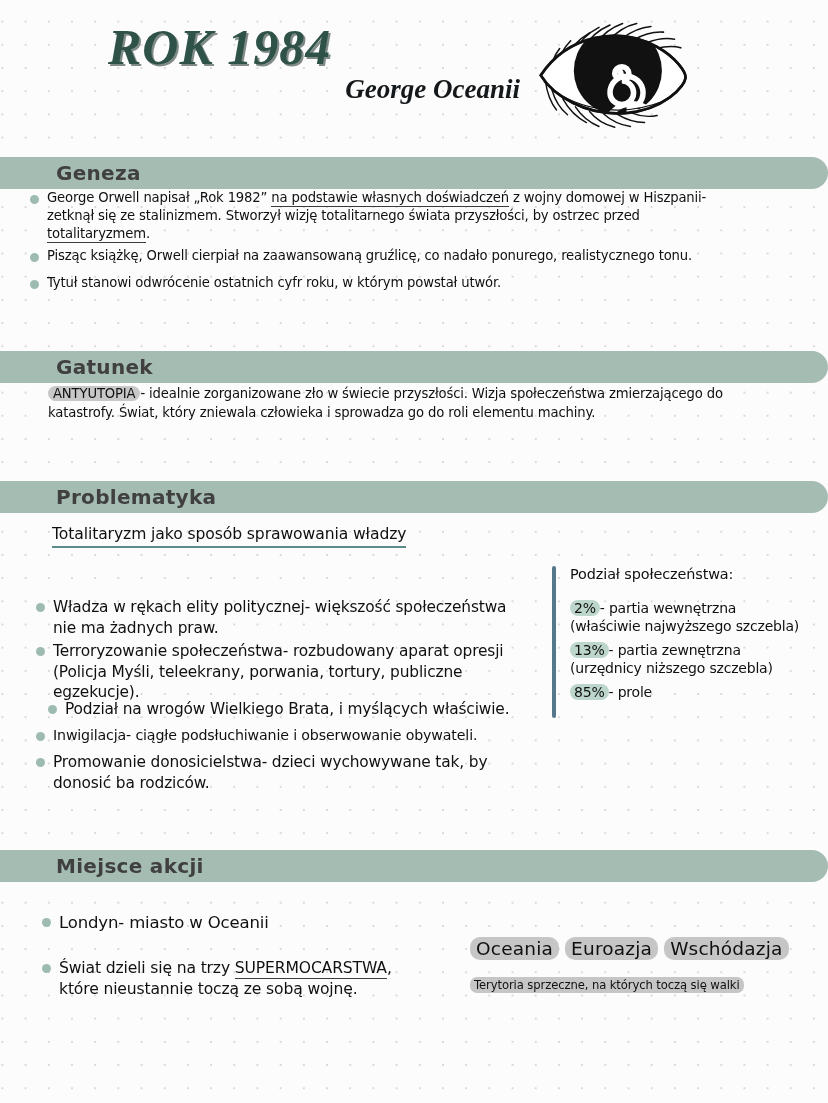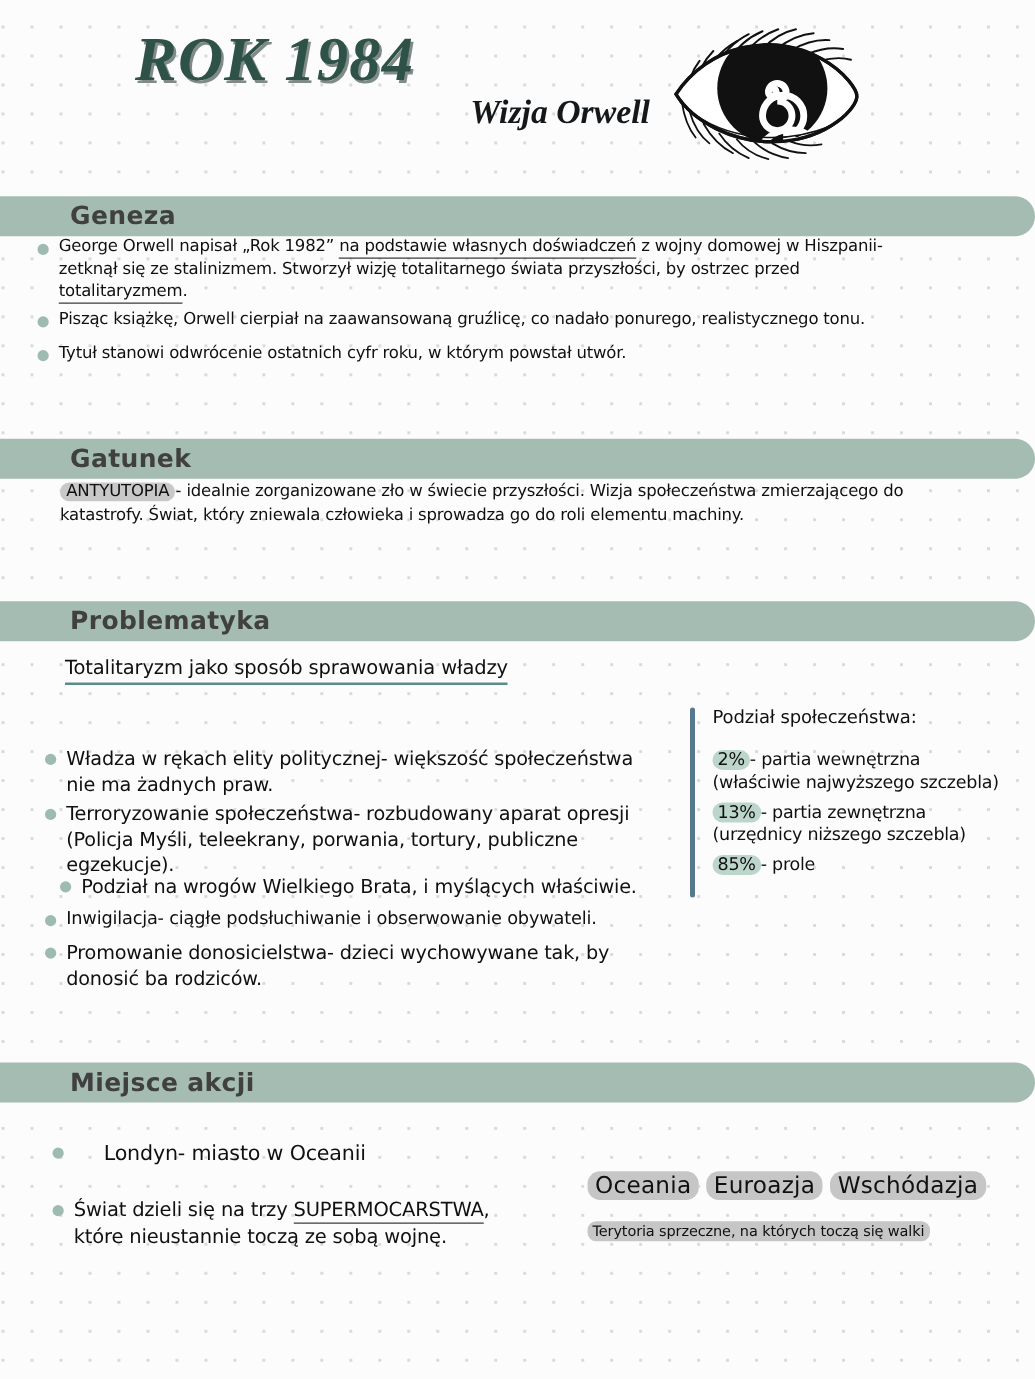--- a/index.html
+++ b/index.html
@@ -197,21 +197,21 @@
   .stat-line {
     font-family: "DejaVu Sans", sans-serif;
     font-size: 14px;
     line-height: 1.25;
     color: #101010;
     margin-bottom: 7px;
     letter-spacing: -0.2px;
   }
 
   
-  #mj-b1 { position: absolute; left: 42px; top: 912px; display:flex; align-items:flex-start;gap:24px; }
+  #mj-b1 { position: absolute; left: 42px; top: 912px; display:flex; align-items:flex-start; }
   #mj-b2 { position: absolute; left: 42px; top: 958px; display:flex; align-items:flex-start; }
 
   #powers {
     position: absolute;
     left: 470px;
     top: 938px;
     width: 330px;
     font-family: "DejaVu Sans", sans-serif;
     font-size: 18.5px;
     color: #101010;
@@ -241,21 +241,21 @@
   }
 </style>
 </head>
 <body>
 
 <div id="page">
 
   <div class="header">
     <div class="title-block">
       <div class="main-title">ROK 1984</div>
-      <div class="author">Wizja Orwell</div>
+      <div class="author">George Oceanii</div>
     </div>
 
     <div class="eye-wrap">
       <svg viewBox="0 0 200 150" width="160" height="118" aria-hidden="true">
         <defs>
           <clipPath id="eyeclip">
             <path d="M12,78 C45,28 110,14 160,42 C185,56 196,74 196,80 C196,92 168,122 120,126 C70,130 28,104 12,78 Z"></path>
           </clipPath>
         </defs>
 

